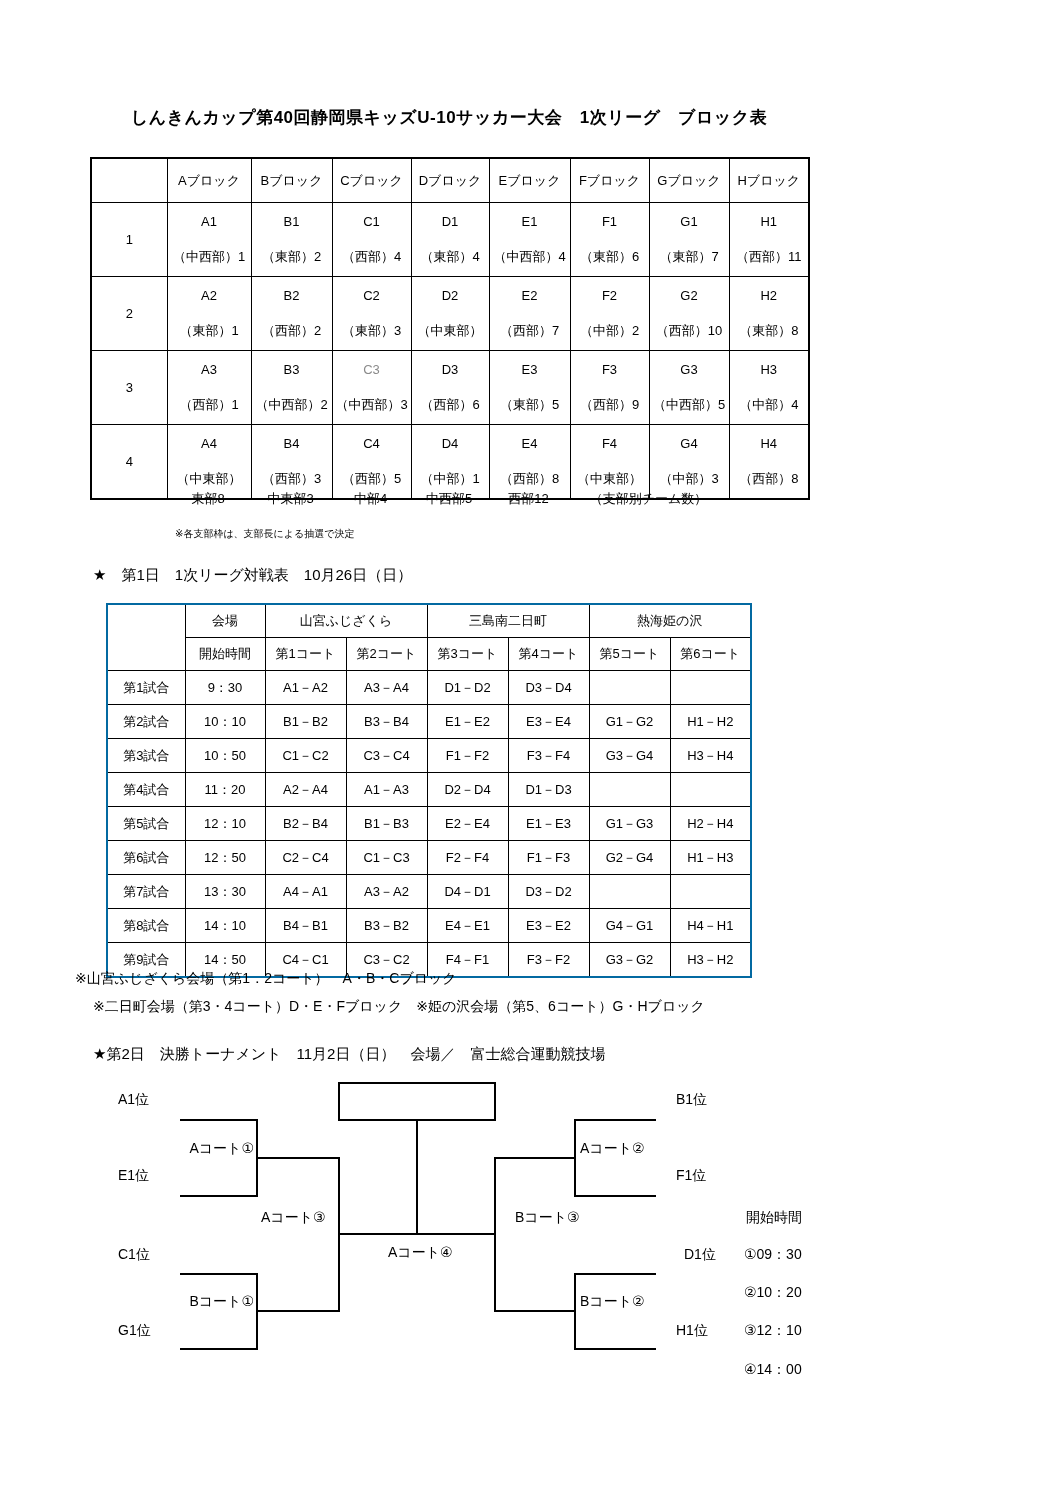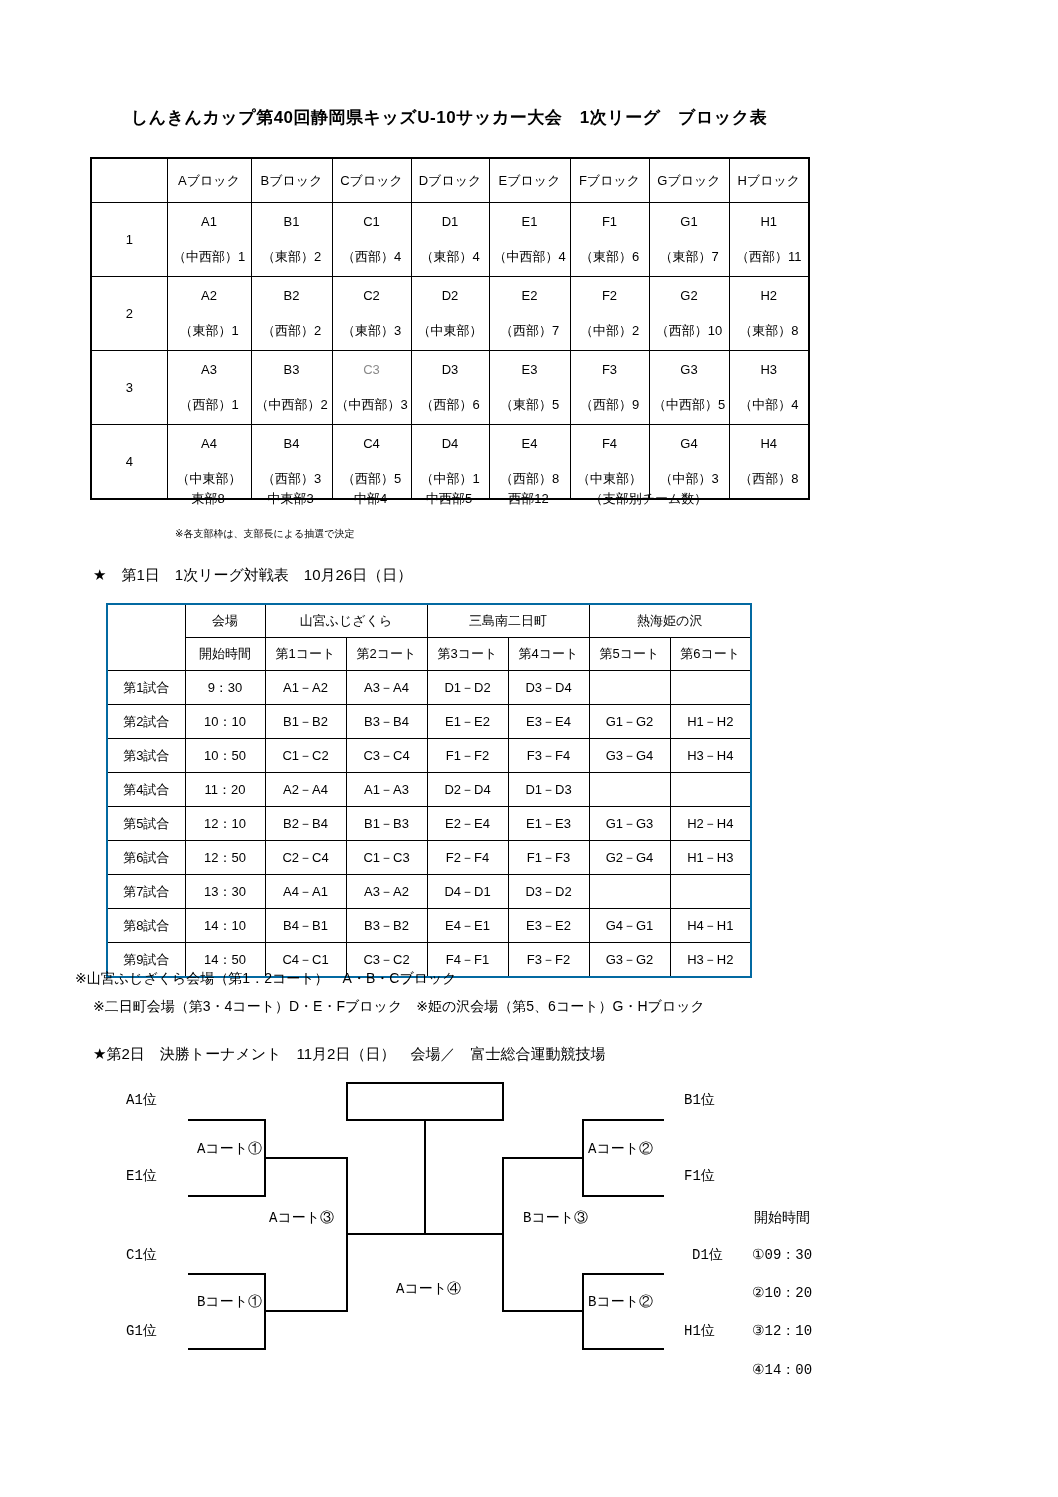--- a/index.html
+++ b/index.html
@@ -28,21 +28,21 @@
   
   .sched-table{left:106px;top:603px;border:2px solid #0369a1;}
   .sched-table td{border:1px solid #000;text-align:center;font-size:13px;padding:0;vertical-align:middle;}
   .sched-table tr.h1 td{height:32px;}
   .sched-table tr.h2 td{height:32px;}
   .sched-table tr.dr td{height:33px;}
 
   .note-line{font-size:14px;}
 
   
-  .bracket{left:16px;top:1060px;width:956px;height:437px;font-family:Liberation Mono, monospace;}
+  .bracket{left:8px;top:1060px;width:956px;height:437px;}
   .bline{position:absolute;background:#000;}
   .champ-box{position:absolute;left:330px;top:22px;width:158px;height:39px;border:2px solid #000;box-sizing:border-box;background:#fff;}
   .blabel{position:absolute;font-size:14px;white-space:nowrap;}
 </style>
 </head>
 <body>
 
 <div class="page">
 
   <div class="abs title">しんきんカップ第40回静岡県キッズU-10サッカー大会　1次リーグ　ブロック表</div>
@@ -454,21 +454,21 @@
     <div class="blabel" style="left:668px;top:107px;">F1位</div>
     <div class="blabel" style="left:668px;top:186px;margin-left:8px;">D1位</div>
     <div class="blabel" style="left:668px;top:262px;">H1位</div>
 
     <div class="blabel" style="left:178px;top:80px;width:68px;text-align:right;">Aコート①</div>
     <div class="blabel" style="left:178px;top:233px;width:68px;text-align:right;">Bコート①</div>
     <div class="blabel" style="left:572px;top:80px;">Aコート②</div>
     <div class="blabel" style="left:572px;top:233px;">Bコート②</div>
     <div class="blabel" style="left:253px;top:149px;">Aコート③</div>
     <div class="blabel" style="left:507px;top:149px;">Bコート③</div>
-    <div class="blabel" style="left:380px;top:184px;margin-top:36px;">Aコート④</div>
+    <div class="blabel" style="left:380px;top:184px;">Aコート④</div>
 
     <div class="blabel" style="left:738px;top:149px;">開始時間</div>
     <div class="blabel" style="left:736px;top:186px;">①09：30</div>
     <div class="blabel" style="left:736px;top:224px;">②10：20</div>
     <div class="blabel" style="left:736px;top:262px;">③12：10</div>
     <div class="blabel" style="left:736px;top:301px;">④14：00</div>
   </div>
 
 </div>
 

